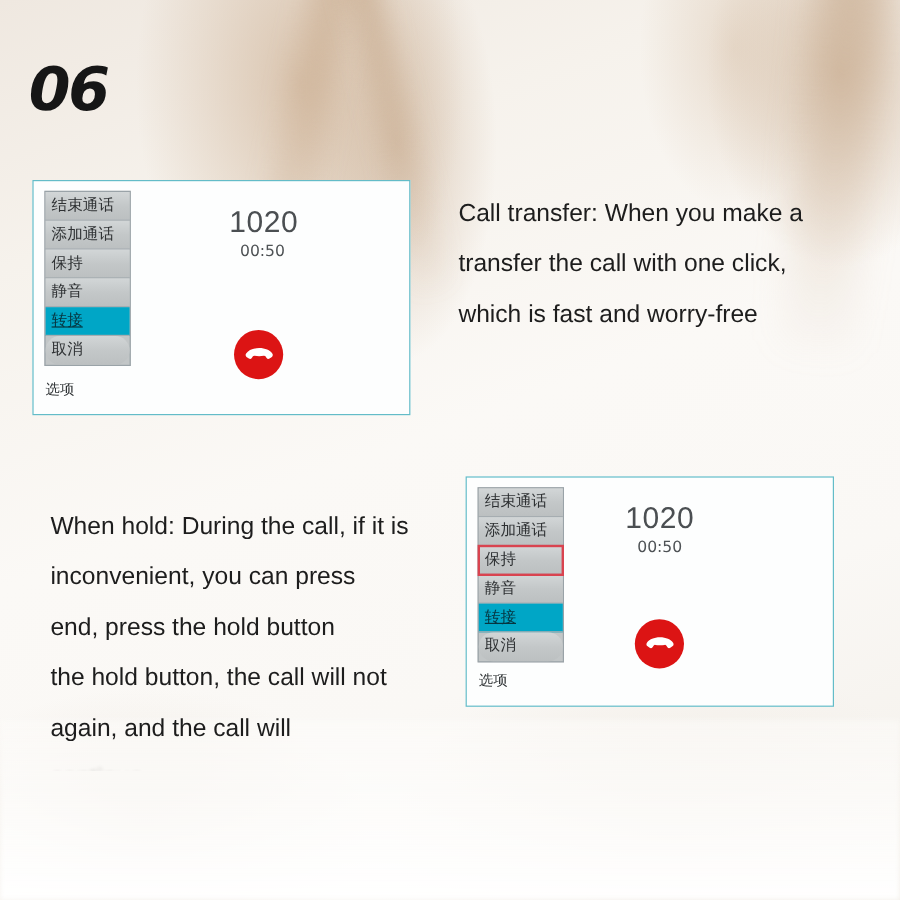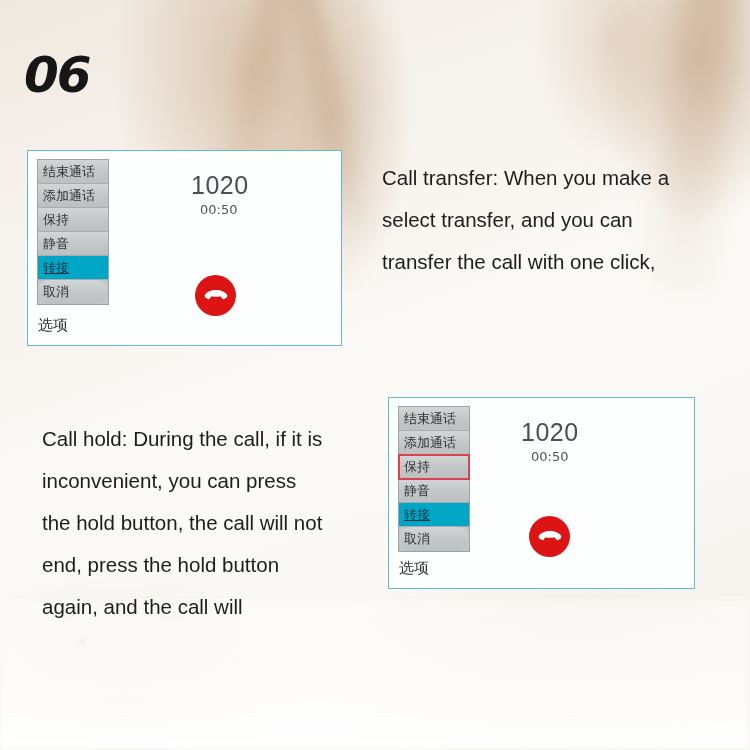--- a/index.html
+++ b/index.html
@@ -129,21 +129,21 @@
   .phone-menu-item.is-boxed {
     outline: 2px solid #d9434f;
     outline-offset: -1px;
     position: relative;
     z-index: 3;
   }
   .phone-softkey {
     position: absolute;
     left: 10px;
     font-family: Liberation Serif, serif;
-    font-size: 15px;
+    font-size: 12px;
     color: #2f3335;
     white-space: nowrap;
   }
   .phone-number {
     position: absolute;
     font-family: Liberation Sans, sans-serif;
     font-size: 25px;
     color: #4b4f52;
     letter-spacing: 0.5px;
     white-space: nowrap;
@@ -213,29 +213,29 @@
 
   <div class="hangup-button" style="left:167px; top:124px; width:41px; height:41px;">
     <svg width="24" height="14" viewBox="0 0 24 14" aria-hidden="true">
       <path fill="#ffffff" d="M12 1.1C7.0 1.1 2.9 3.0 1.1 5.6c-.7 1.0-.5 2.2.3 2.8l2.0 1.4c.8.6 1.9.4 2.4-.4l1.0-1.5c.3-.4.8-.6 1.3-.5 1.3.3 2.6.4 3.9.4s2.6-.1 3.9-.4c.5-.1 1.0.1 1.3.5l1.0 1.5c.5.8 1.6 1.0 2.4.4l2.0-1.4c.8-.6 1.0-1.8.3-2.8C21.1 3.0 17.0 1.1 12 1.1z"></path>
     </svg>
   </div>
 </div>
 
 <div class="body-copy" id="copy-call-transfer" style="left:382px; top:157px; width:345px;">
     <div class="copy-line">Call transfer: When you make a</div>
-    <div class="copy-line">select transfer, and you can</div>
     <div class="copy-line">transfer the call with one click,</div>
+    <div class="copy-line">which is fast and worry-free</div>
   </div>
 
 <div class="body-copy" id="copy-call-hold" style="left:42px; top:418px; width:345px;">
-    <div class="copy-line">Call hold: During the call, if it is</div>
+    <div class="copy-line">When hold: During the call, if it is</div>
     <div class="copy-line">inconvenient, you can press</div>
+    <div class="copy-line">end, press the hold button</div>
     <div class="copy-line">the hold button, the call will not</div>
-    <div class="copy-line">end, press the hold button</div>
     <div class="copy-line">again, and the call will</div>
     <div class="copy-line is-clipped">continue</div>
   </div>
 
 <div class="phone-screen" id="phone-screen-hold" style="left:388px; top:397px; width:307px; height:192px;">
 
   <div class="phone-menu" id="menu-hold">
       <div class="phone-menu-item">结束通话</div>
       <div class="phone-menu-item">添加通话</div>
       <div class="phone-menu-item is-boxed">保持</div>

